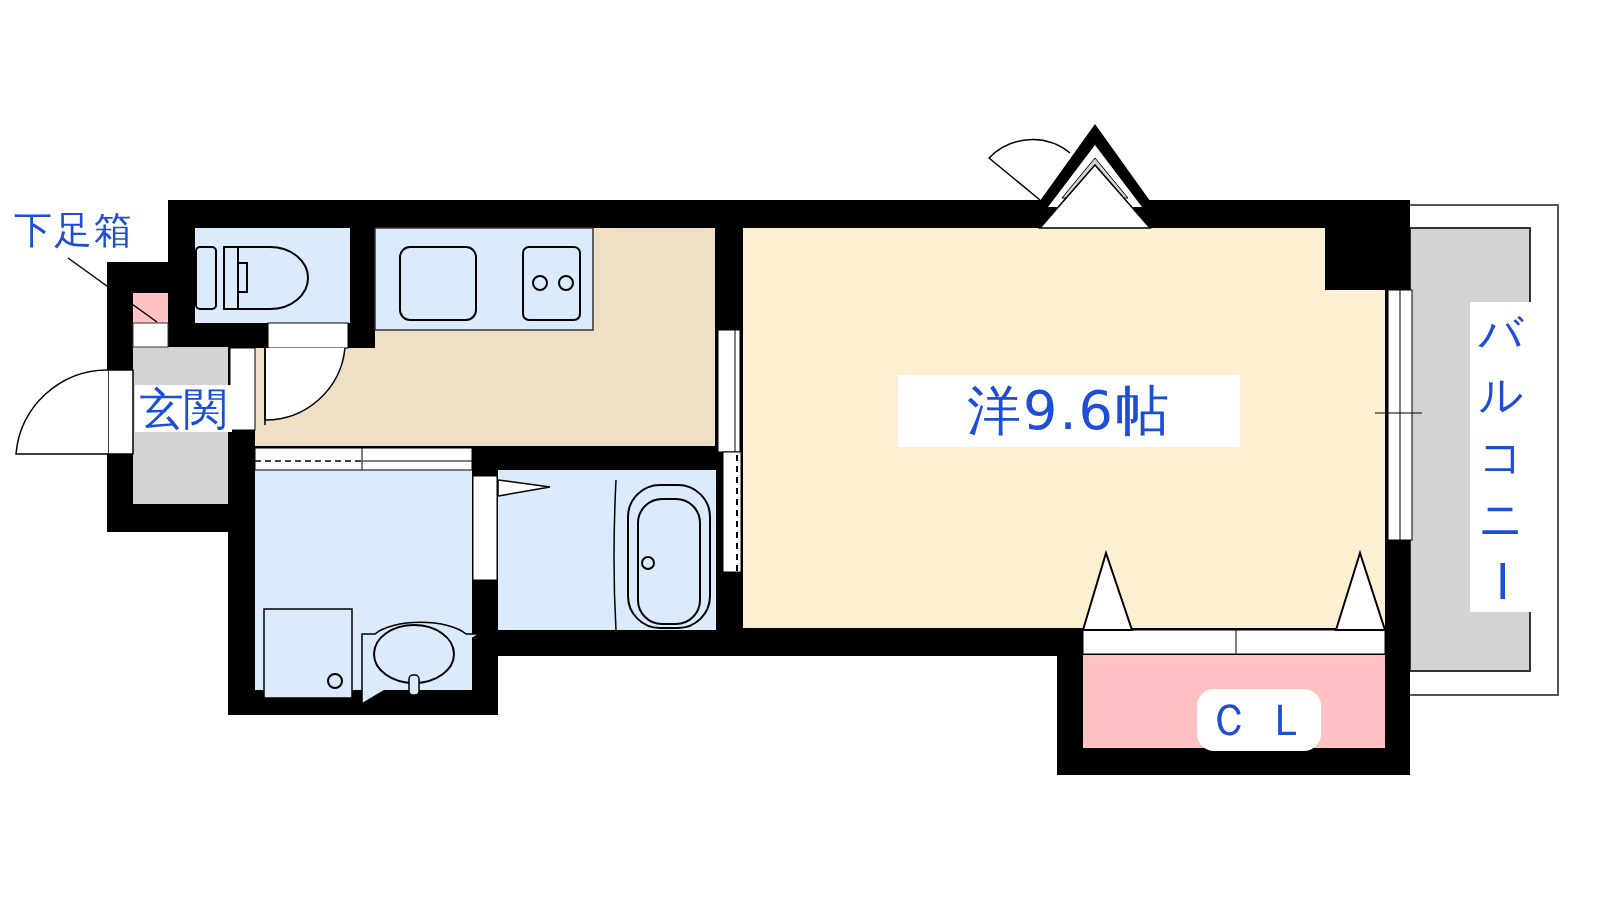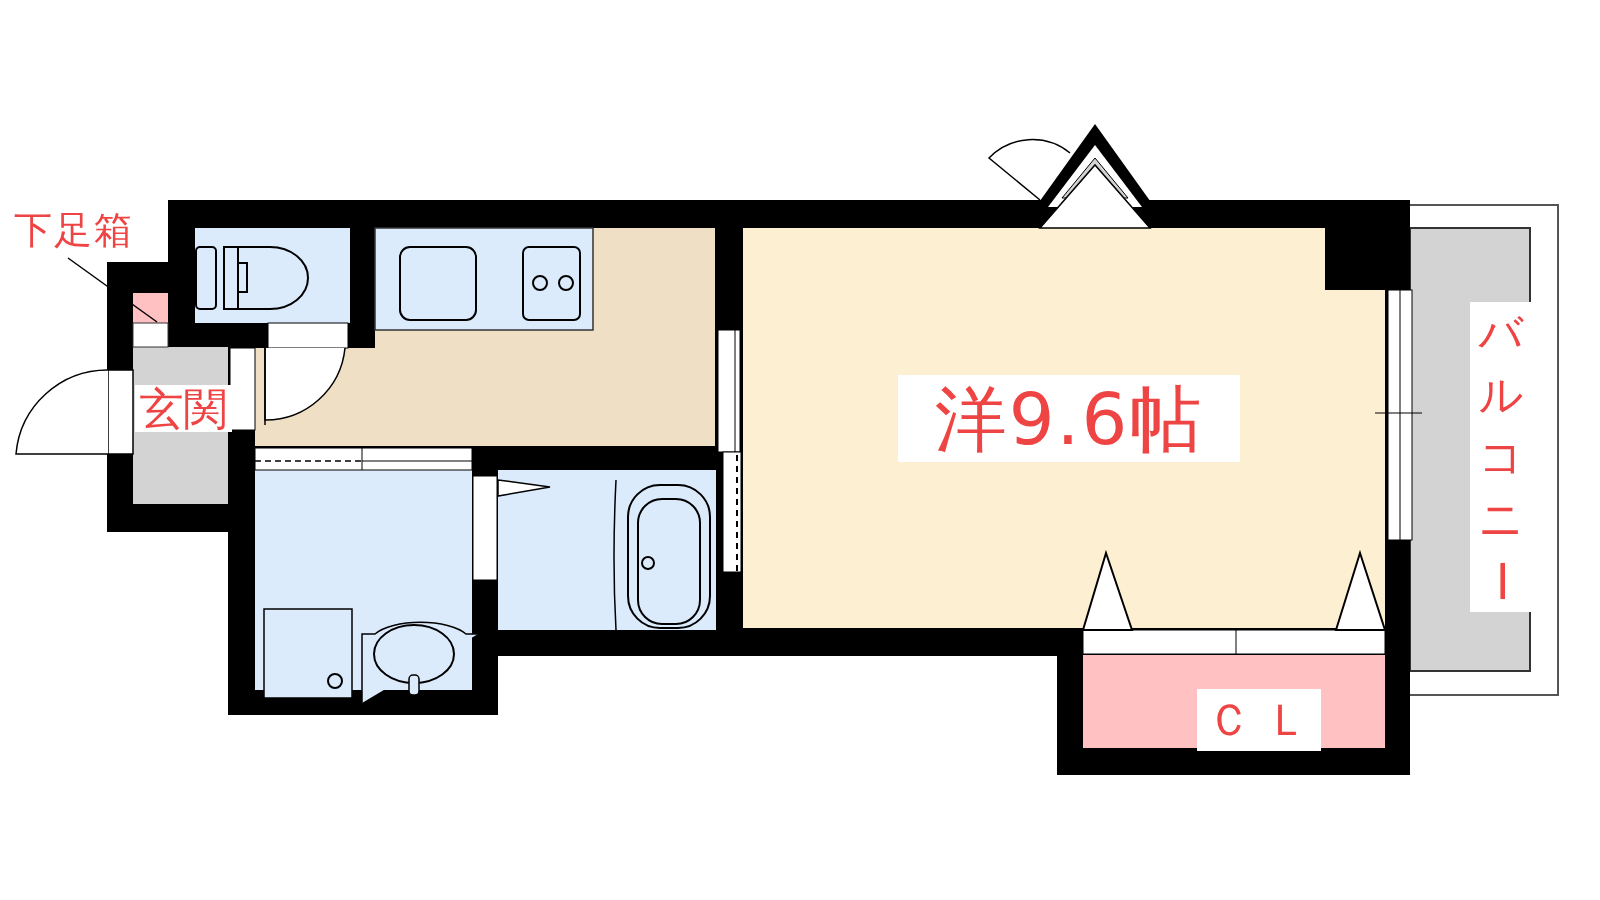--- a/index.html
+++ b/index.html
@@ -1,25 +1,25 @@
 <!DOCTYPE html>
 <html><head>
   <meta charset="utf-8">
   <style>
     html, body { margin: 0; padding: 0; background: #ffffff; }
     body { width: 1600px; height: 900px; overflow: hidden; position: relative;
            font-family: "DejaVu Sans", "Liberation Sans", sans-serif; }
     #plan { position: absolute; left: 0; top: 0; width: 1600px; height: 900px; }
     .label {
-      position: absolute; background: #ffffff; color: #ef4444;
+      position: absolute; background: #ffffff; color: #1d4ed8;
       font-family: "DejaVu Sans", sans-serif; line-height: 1; white-space: nowrap;
       display: flex; align-items: center; justify-content: center;
     }
-    #room-label { left: 898px; top: 375px; width: 342px; height: 87px; font-size: 72px; letter-spacing: 2px; }
-    #closet-label { left: 1197px; top: 689px; width: 124px; height: 62px; font-size: 44px; letter-spacing: 14px; padding-left: 12px; box-sizing: border-box; }
+    #room-label { left: 898px; top: 375px; width: 342px; height: 72px; font-size: 54px; letter-spacing: 2px; }
+    #closet-label { left: 1197px; top: 689px; width: 124px; height: 62px; font-size: 44px; letter-spacing: 14px; padding-left: 12px; box-sizing: border-box; border-radius: 17px; }
     #entrance-label { left: 135px; top: 385px; width: 97px; height: 47px; font-size: 44px; }
     #shoebox-label { left: 14px; top: 207px; width: 148px; height: 46px; font-size: 38px; background: transparent; justify-content: flex-start; letter-spacing: 2px; }
     #balcony-label {
       left: 1470px; top: 302px; width: 62px; height: 310px; font-size: 44px;
       flex-direction: column; justify-content: space-around;
     }
     .vchar { display: block; line-height: 1; }
   </style>
 </head>
 <body>

